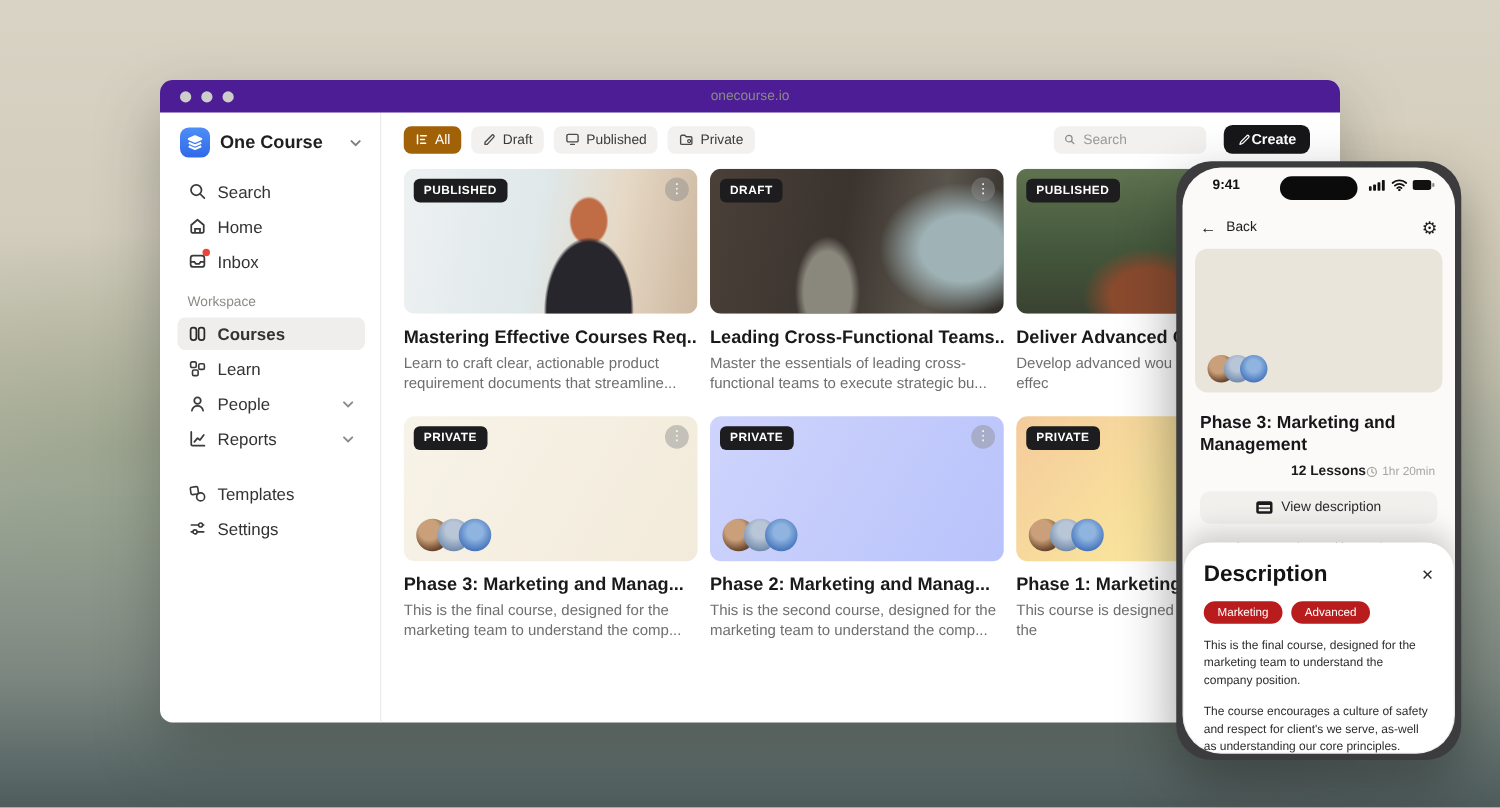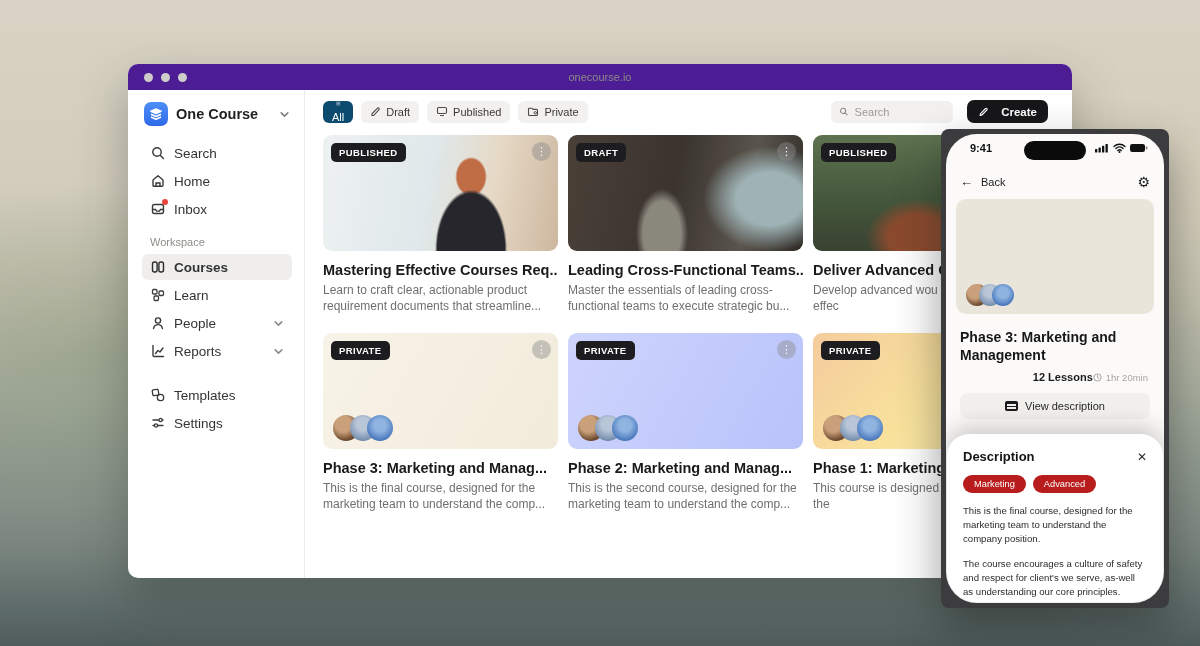--- a/index.html
+++ b/index.html
@@ -38,25 +38,25 @@
   .side-gap { height:16px; }
   .icon16 { width:16px; height:16px; flex-shrink:0; display:inline-flex; }
   .inbox-wrap { position:relative; }
   .inbox-dot { position:absolute; top:-2px; right:-2px; width:6px; height:6px; border-radius:50%; background:#e8453c; }
 
   
   .content { flex:1; padding:10px 24px 0 18px; position:relative; }
   .toolbar { display:flex; align-items:center; }
   .filters { display:flex; gap:8px; flex:1; }
   .pill { display:inline-flex; align-items:center; gap:5px; height:22px; padding:0 9px; border-radius:6px; background:#f2f1ef; font-size:11px; color:#3a3a3a; }
-  .pill.active { background:#0c4a6e; color:#fff;flex-direction:column; }
+  .pill.active { background:#a16207; color:#fff; }
   .search-box { display:flex; align-items:center; gap:6px; width:122px; height:22px; background:#f2f1ef; border-radius:6px; padding:0 8px; margin-right:14px; }
   .search-box input { border:0; outline:0; background:transparent; width:100%; font-size:11px; color:#444; font-family:"Liberation Sans",sans-serif; }
   .search-box input::placeholder { color:#9a9a98; }
-  .create-btn { display:inline-flex; align-items:center; gap:12px; height:23px; padding:0 11px; border-radius:7px; background:#171719; color:#fff; font-size:11.5px; font-weight:600; border:0; }
+  .create-btn { display:inline-flex; align-items:center; gap:0; height:23px; padding:0 11px; border-radius:7px; background:#171719; color:#fff; font-size:11.5px; font-weight:600; border:0; }
 
   .grid { margin-top:12px; display:grid; grid-template-columns:repeat(3,235px); gap:18px 10px; }
   .card { width:235px; }
   .card-img { position:relative; height:116px; border-radius:9px; overflow:hidden; }
   .badge { position:absolute; top:8px; left:8px; background:#1d1d1f; color:#fff; font-size:9.5px; font-weight:600; letter-spacing:.4px; padding:4px 8px; border-radius:5px; }
   .kebab { position:absolute; top:7px; right:7px; width:19px; height:19px; border-radius:50%; background:rgba(140,140,140,.45); color:#fff; display:flex; align-items:center; justify-content:center; font-size:11px; line-height:1; }
   .card-title { margin-top:11px; font-size:14.5px; font-weight:600; color:#1a1a1c; white-space:nowrap; overflow:hidden; }
   .card-desc { margin-top:4px; font-size:12px; line-height:1.35; color:#6f6f6f; height:33px; overflow:hidden; }
 
   .img-1 { background:
@@ -76,21 +76,21 @@
 
   .avatars { position:absolute; left:10px; bottom:8px; display:flex; }
   .avatars span { width:26px; height:26px; border-radius:50%; display:block; }
   .avatars span + span { margin-left:-9px; }
   .av-a { background:radial-gradient(circle at 40% 35%, #caa07a 0 35%, #6e4a30 70%, #3c2a1c 100%); }
   .av-b { background:radial-gradient(circle at 50% 35%, #b9c6d8 0 30%, #7e96b4 70%, #4e6886 100%); }
   .av-c { background:radial-gradient(circle at 50% 40%, #8fb4e0 0 30%, #4e7cc0 70%, #2d4f86 100%); }
 
   
   .phone { position:absolute; left:941px; top:129px; width:228px; height:479px;
-    background:#3c3c3e; border-radius:8px; padding:5px; box-shadow:0 20px 45px rgba(30,35,32,.45); }
+    background:#3c3c3e; border-radius:28px; padding:5px; box-shadow:0 20px 45px rgba(30,35,32,.45); }
   .screen { position:relative; width:100%; height:100%; background:#fbfaf9; border-radius:31px; overflow:hidden; }
   .statusbar { position:relative; height:30px; }
   .s-time { position:absolute; left:24px; top:8px; font-size:11px; font-weight:700; color:#111; }
   .island { position:absolute; left:50%; transform:translateX(-50%); top:7px; width:62px; height:19px; background:#0b0b0c; border-radius:12px; }
   .s-icons { position:absolute; right:16px; top:9px; display:flex; gap:4px; align-items:center; }
   .nav-row { display:flex; align-items:center; padding:10px 14px 6px 14px; }
   .back-arrow { font-size:13px; color:#1b1b1d; }
   .back-label { font-size:11px; color:#1b1b1d; margin-left:8px; flex:1; }
   .gear { font-size:14px; color:#1b1b1d; line-height:1; }
   .hero { position:relative; margin:4px 10px 0 10px; height:115px; border-radius:10px; background:#e9e5db; }
@@ -102,21 +102,21 @@
   .view-btn { display:flex; align-items:center; justify-content:center; gap:7px; margin:10px 14px 0 14px; height:26px; background:#f1f0ed; border-radius:8px; font-size:11px; color:#2a2a2c; border:0; width:calc(100% - 28px); }
   .vd-icon { width:13px; height:10px; border-radius:2px; background:#1b1b1d; position:relative; }
   .vd-icon::after { content:""; position:absolute; left:2px; right:2px; top:3px; height:1.5px; background:#f1f0ed; box-shadow:0 3px 0 #f1f0ed; }
   .lesson-row { display:flex; align-items:center; gap:8px; padding:14px 14px 0 16px; }
   .check { width:14px; height:14px; border-radius:50%; background:#1f9d55; color:#fff; font-size:9px; display:flex; align-items:center; justify-content:center; flex-shrink:0; }
   .lesson-text { font-size:9.3px; color:#3a3a3c; }
 
   .sheet { position:absolute; left:1px; right:1px; bottom:1px; height:168px; background:#fff;
     border-radius:22px 22px 30px 30px; box-shadow:0 -8px 22px rgba(0,0,0,.18); padding:15px 16px; }
   .sheet-head { display:flex; align-items:center; }
-  .sheet-title { font-size:13px; font-weight:700; color:#141416; flex:1; }
+  .sheet-title { font-size:18px; font-weight:700; color:#141416; flex:1; }
   .sheet-close { font-size:12px; color:#2a2a2c; }
   .tags { display:flex; gap:7px; margin-top:11px; }
   .tag { background:#b91c1c; color:#fff; font-size:9.3px; padding:4px 11px; border-radius:999px; }
   .sheet-p { margin-top:11px; font-size:9.6px; line-height:1.45; color:#2c2c2e; }
 </style>
 </head>
 <body>
 
 <div class="window">
   <div class="titlebar">

